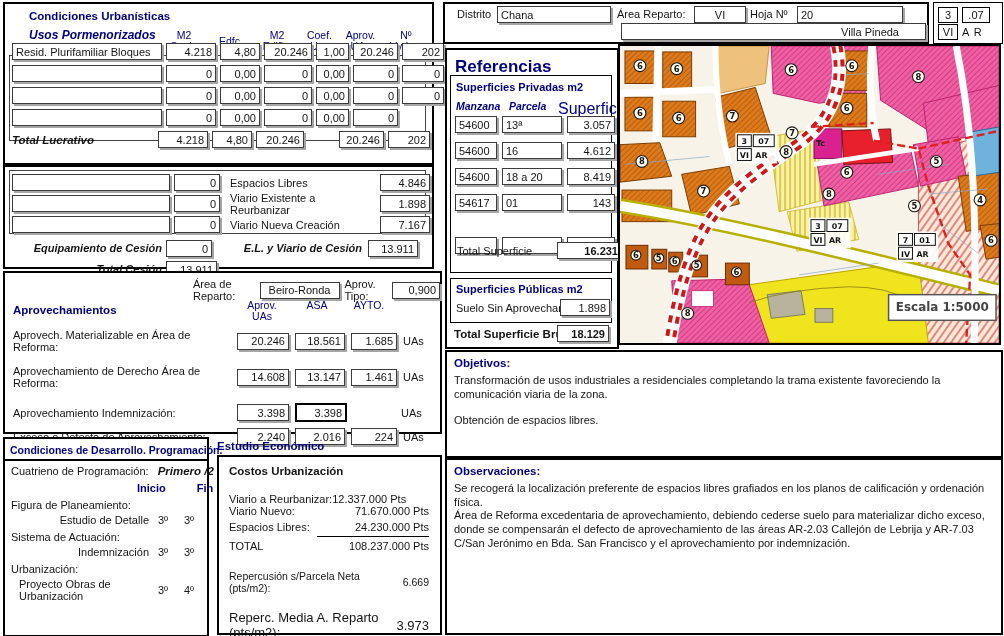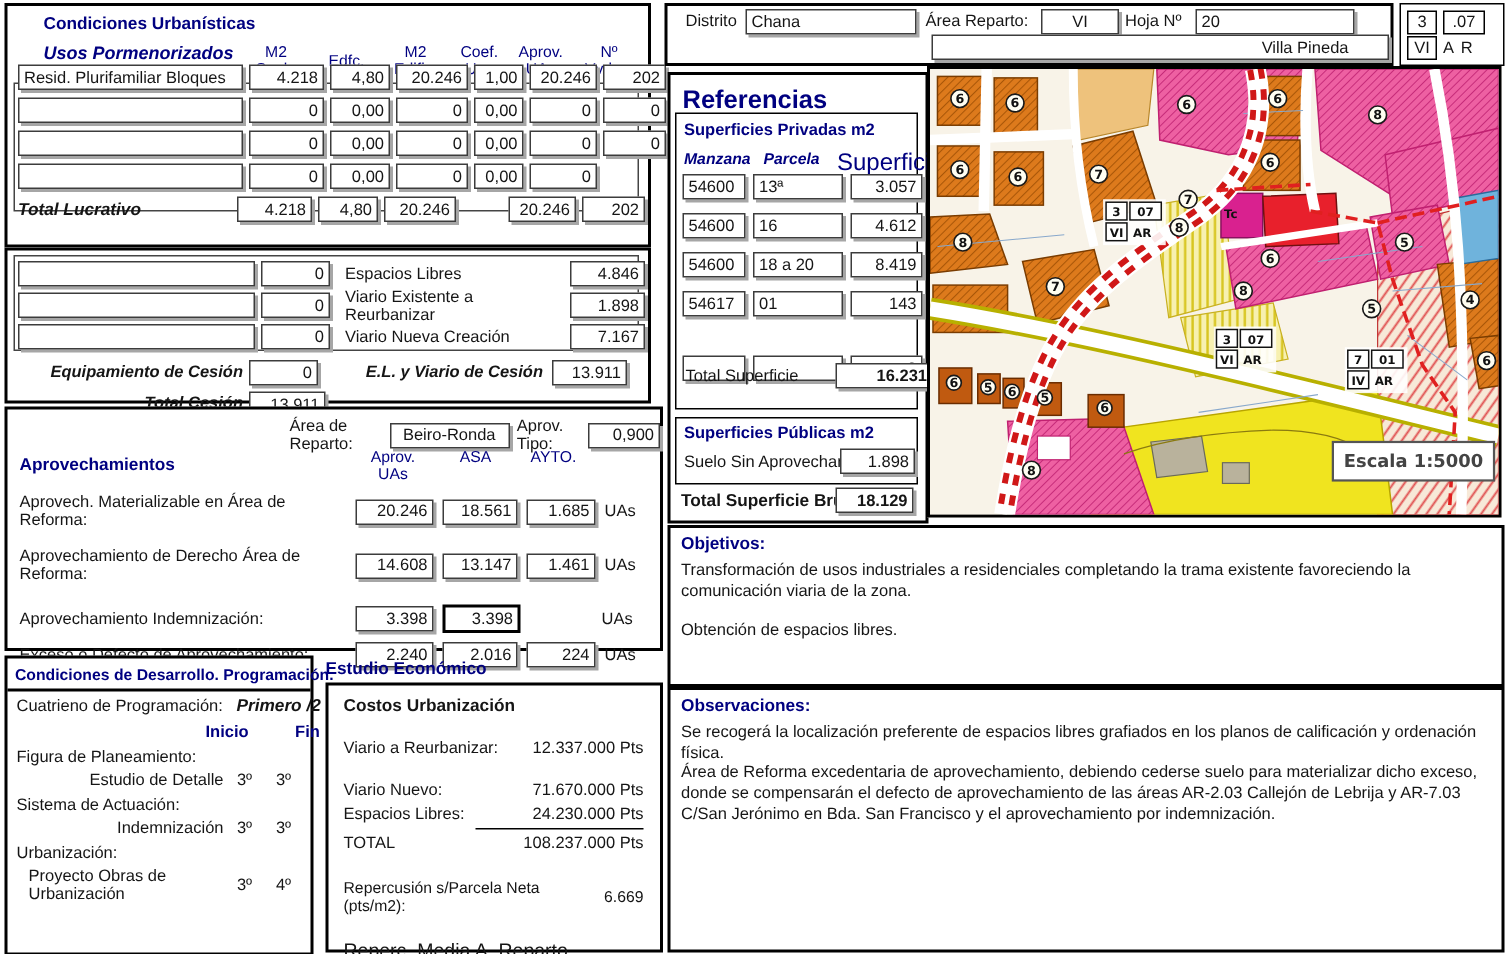--- a/index.html
+++ b/index.html
@@ -203,21 +203,21 @@
     <div class="cell" style="width:138px;padding-left:8px;box-sizing:border-box;">Proyecto Obras de Urbanización</div>
     <div class="c cell" style="width:28px">3º</div>
     <div class="c cell" style="width:24px">4º</div>
   </div>
 </div>
 
 <div class="abs navy" style="left:217px;top:440px;font-size:11.5px;">Estudio Económico</div>
 <div class="box" style="left:217px;top:455px;width:221px;height:176px;">
   <div class="abs b" style="left:10px;top:8px;font-size:11.5px;">Costos Urbanización</div>
   <div class="abs" style="left:10px;top:36px;width:200px;">
-    <div class="row" style="justify-content:space-between;margin-bottom:16px;">
+    <div class="row" style="justify-content:flex-start;margin-bottom:0;">
       <span>Viario a Reurbanizar:</span>
       <span>12.337.000 Pts</span>
     </div>
     <div class="row" style="justify-content:space-between;margin-bottom:4px;">
       <span>Viario Nuevo:</span>
       <span>71.670.000 Pts</span>
     </div>
     <div class="row" style="justify-content:space-between;">
       <span>Espacios Libres:</span>
       <span>24.230.000 Pts</span>

